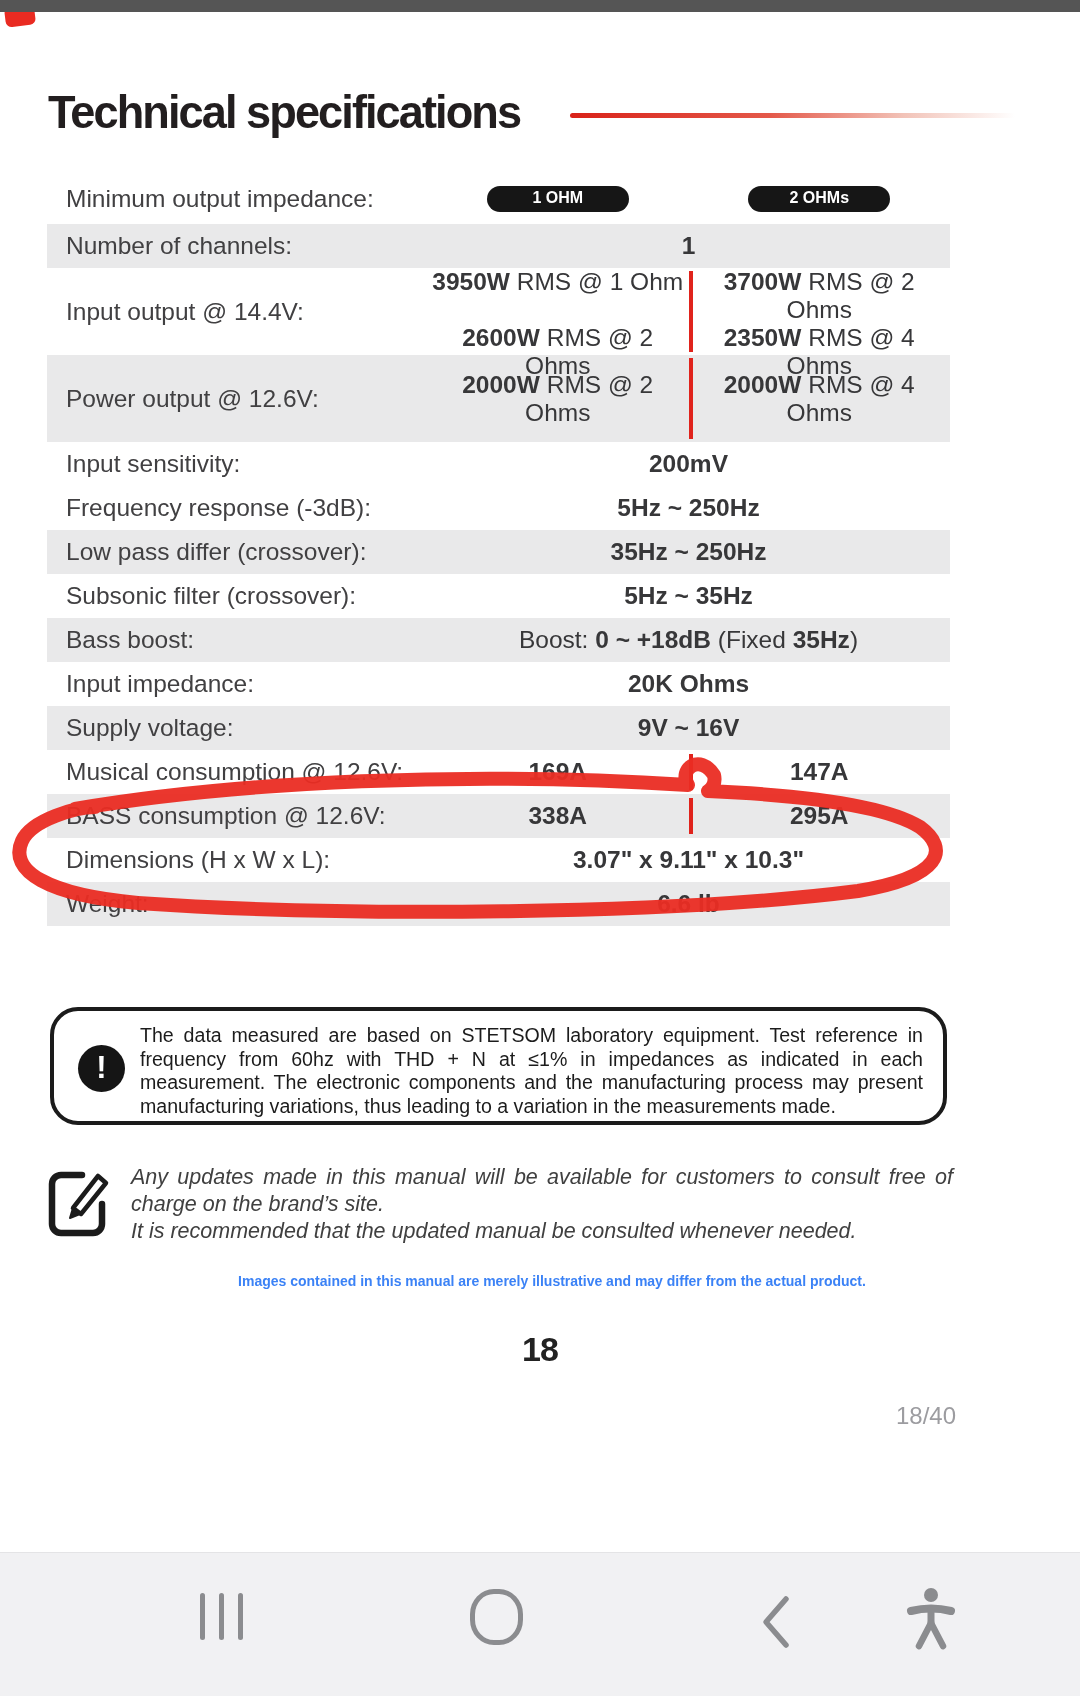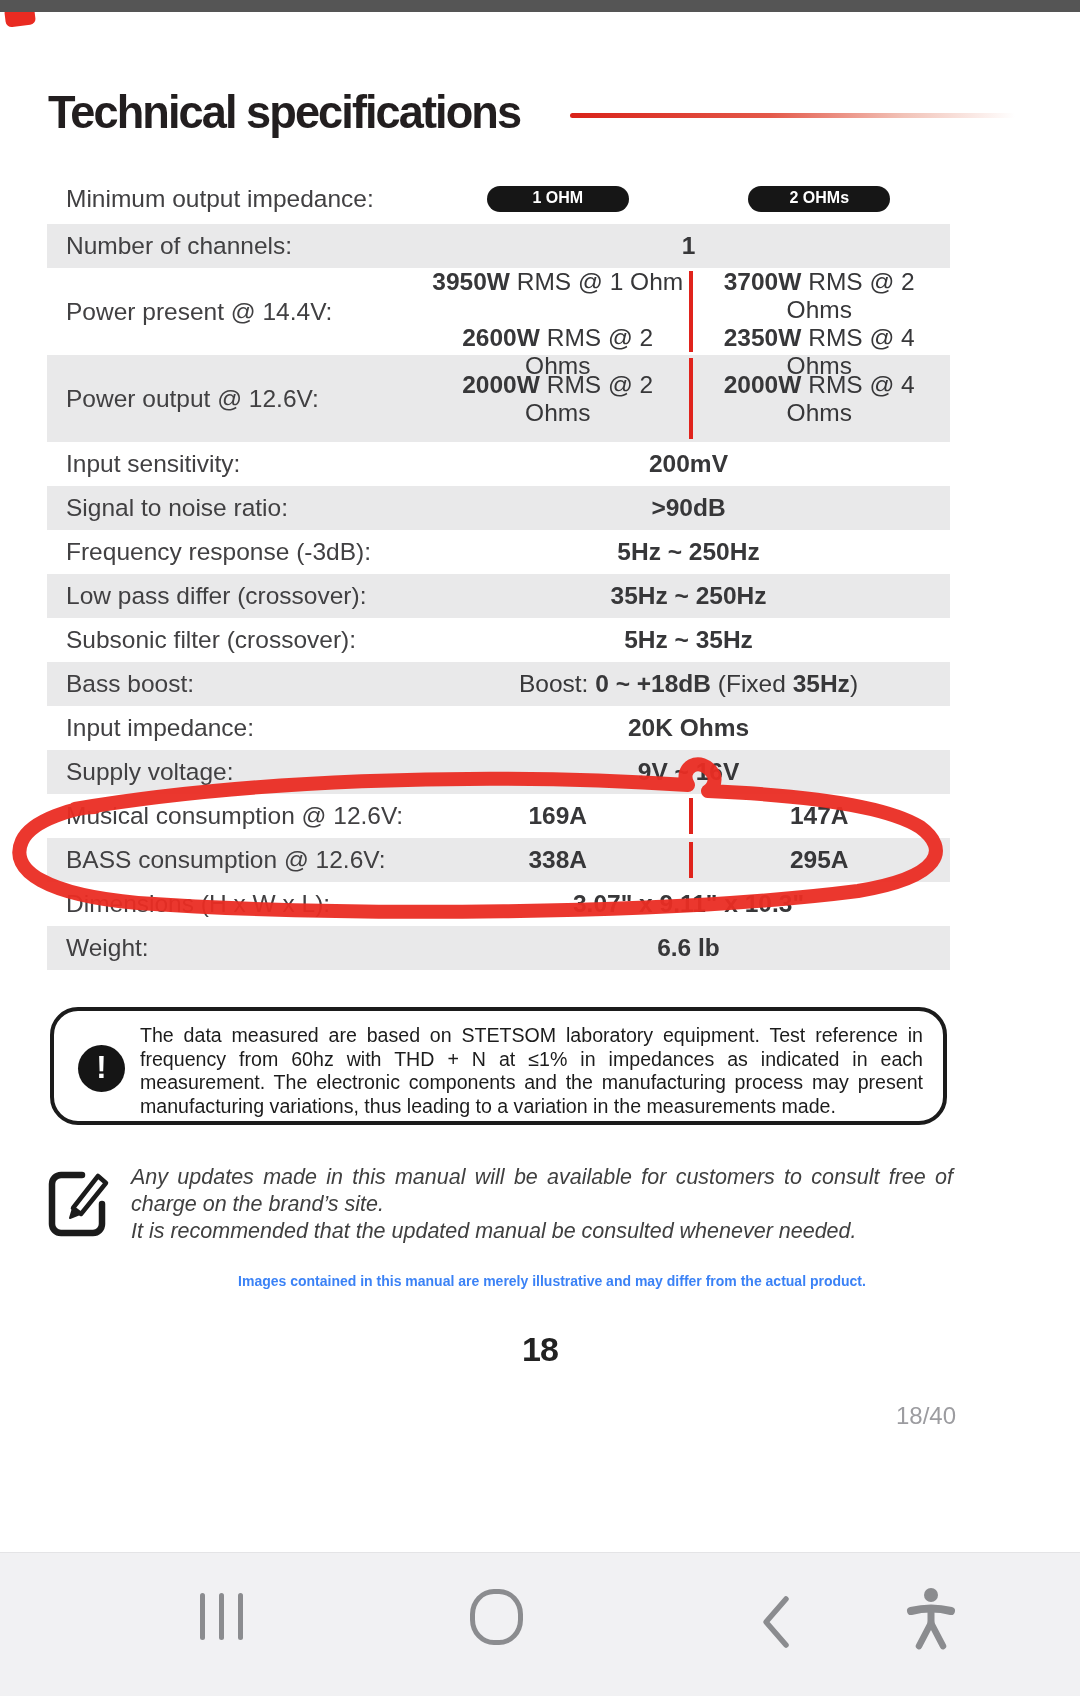--- a/index.html
+++ b/index.html
@@ -82,21 +82,21 @@
     </div>
 
     <div class="row gray">
       <div class="lbl">Number of channels:</div>
       <div class="val">
           <div class="center">1</div>
         </div>
     </div>
 
     <div class="row tall">
-      <div class="lbl">Power present @ 14.4V:</div>
+      <div class="lbl">Input output @ 14.4V:</div>
       <div class="val">
         <div class="vdiv full"></div>
         <div class="plines">
           <div class="pline">
             <div class="half"><span>3950W</span><span class="rg"> RMS @ 1 Ohm</span></div>
             <div class="half"><span>3700W</span><span class="rg"> RMS @ 2 Ohms</span></div>
           </div>
           <div class="pline">
             <div class="half"><span>2600W</span><span class="rg"> RMS @ 2 Ohms</span></div>
             <div class="half"><span>2350W</span><span class="rg"> RMS @ 4 Ohms</span></div>
@@ -118,26 +118,20 @@
       </div>
     </div>
 
     <div class="row">
       <div class="lbl">Input sensitivity:</div>
       <div class="val">
           <div class="center">200mV</div>
         </div>
     </div>
 
-    <div class="row gray">
-      <div class="lbl">Signal to noise ratio:</div>
-      <div class="val">
-          <div class="center">&gt;90dB</div>
-        </div>
-    </div>
 
     <div class="row">
       <div class="lbl">Frequency response (-3dB):</div>
       <div class="val">
           <div class="center">5Hz ~ 250Hz</div>
         </div>
     </div>
 
     <div class="row gray">
       <div class="lbl">Low pass differ (crossover):</div>

